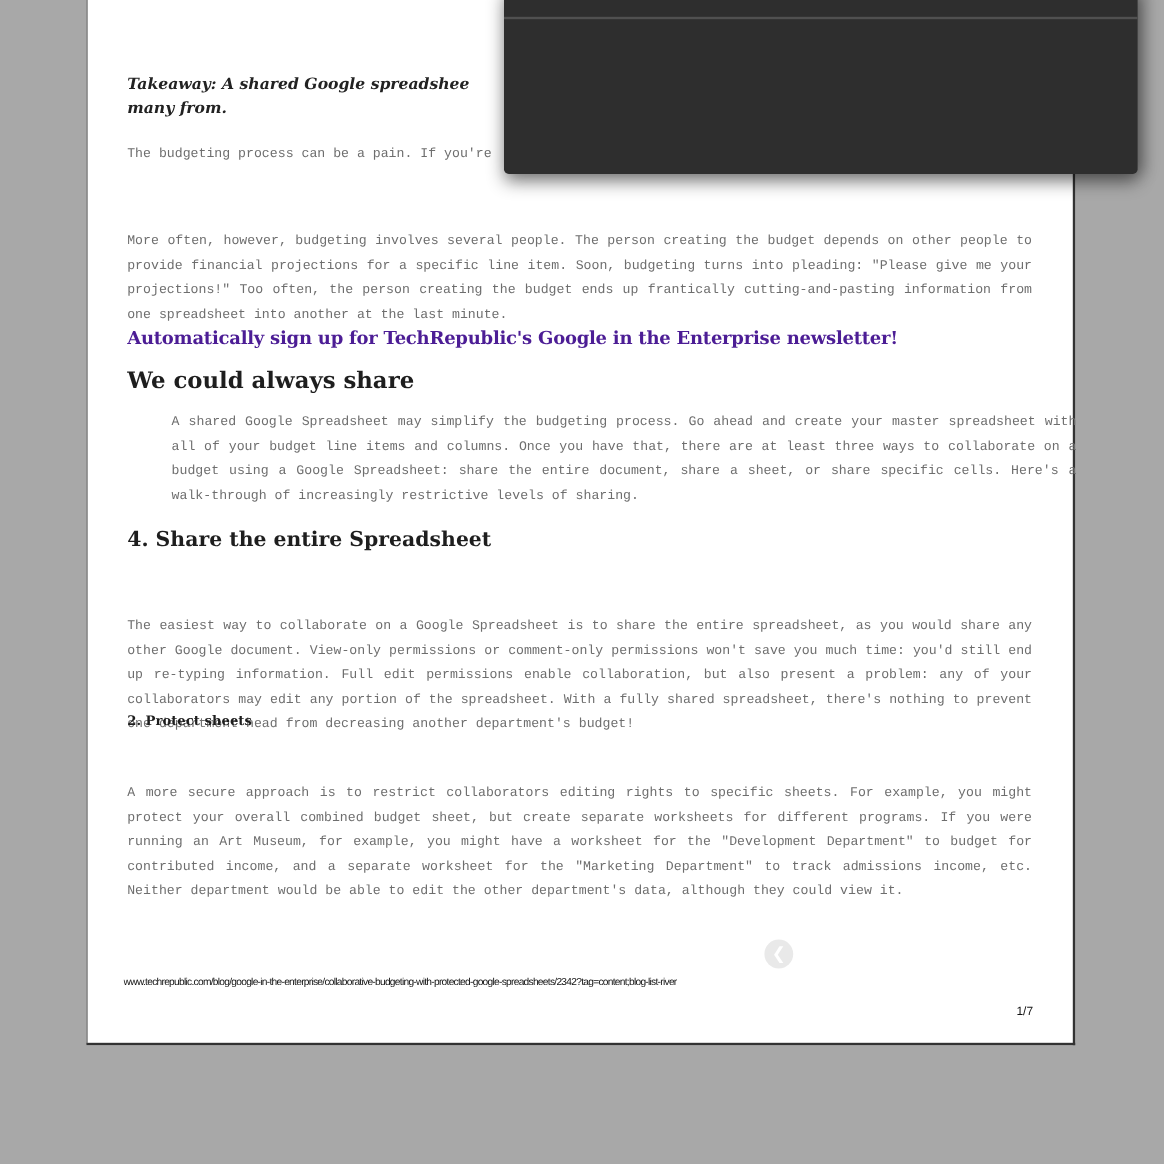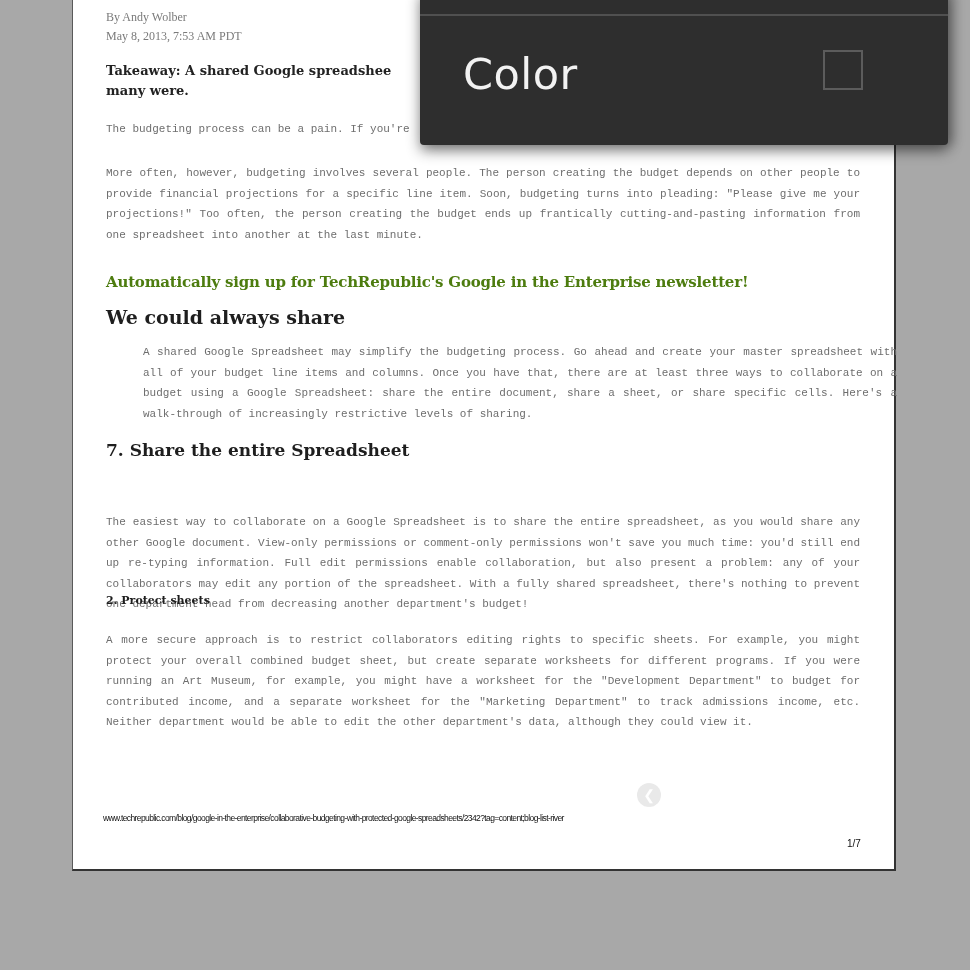--- a/index.html
+++ b/index.html
@@ -45,43 +45,44 @@
       position: absolute;
       left: 33px;
       top: 71px;
       width: 320px;
       font-size: 13px;
       line-height: 20px;
       font-weight: bold;
       color: #222;
       font-family: "DejaVu Serif", serif;
       white-space: nowrap;
+      font-style: italic;
     }
     .para {
       position: absolute;
       left: 33px;
       width: 754px;
       font-size: 11px;
       line-height: 20.6px;
       color: #6e6e6e;
       text-align: justify;
       font-family: Liberation Mono, monospace;
     }
     .p1 { top: 129px; }
-    .p2 { top: 173px; }
+    .p2 { top: 201px; }
     .p3 { top: 352px; margin-left: 37px; }
     .p4 { top: 486px; margin-top: 36px; }
-    .p5 { top: 640px; }
+    .p5 { top: 661px; }
     .newsletter {
       position: absolute;
       left: 33px;
       top: 283px;
       font-size: 15px;
       font-weight: bold;
-      color: #4d7c0f;
+      color: #4c1d95;
       font-family: "DejaVu Serif", serif;
       letter-spacing: -0.2px;
     }
     .h2 {
       position: absolute;
       left: 33px;
       font-weight: bold;
       color: #1e1e1e;
       font-family: "DejaVu Serif", serif;
       text-align: center;
@@ -167,56 +168,48 @@
       border: 2px solid #5c5c5c;
       box-sizing: border-box;
       background: transparent;
     }
   </style>
 </head>
 <body>
 
 <div class="viewer">
   <div class="page">
-    <div class="byline">
-      <div>By Andy Wolber</div>
-      <div>May 8, 2013, 7:53 AM PDT</div>
-    </div>
 
     <div class="takeaway">
       <div>Takeaway: A shared Google spreadshee</div>
-      <div>many were.</div>
+      <div>many from.</div>
     </div>
 
     <div class="para p1">
       <div>The budgeting process can be a pain. If you're</div>
     </div>
 
     <div class="para p2">More often, however, budgeting involves several people. The person creating the budget depends on other people to provide financial projections for a specific line item. Soon, budgeting turns into pleading: "Please give me your projections!" Too often, the person creating the budget ends up frantically cutting-and-pasting information from one spreadsheet into another at the last minute.</div>
 
     <div class="newsletter">Automatically sign up for TechRepublic's Google in the Enterprise newsletter!</div>
 
     <div class="h2 h-share">We could always share</div>
 
     <div class="para p3">A shared Google Spreadsheet may simplify the budgeting process. Go ahead and create your master spreadsheet with all of your budget line items and columns. Once you have that, there are at least three ways to collaborate on a budget using a Google Spreadsheet: share the entire document, share a sheet, or share specific cells. Here's a walk-through of increasingly restrictive levels of sharing.</div>
 
-    <div class="h2 h-entire">7. Share the entire Spreadsheet</div>
+    <div class="h2 h-entire">4. Share the entire Spreadsheet</div>
 
     <div class="para p4">The easiest way to collaborate on a Google Spreadsheet is to share the entire spreadsheet, as you would share any other Google document. View-only permissions or comment-only permissions won't save you much time: you'd still end up re-typing information. Full edit permissions enable collaboration, but also present a problem: any of your collaborators may edit any portion of the spreadsheet. With a fully shared spreadsheet, there's nothing to prevent one department head from decreasing another department's budget!</div>
 
     <div class="h2 h-protect">2. Protect sheets</div>
 
     <div class="para p5">A more secure approach is to restrict collaborators editing rights to specific sheets. For example, you might protect your overall combined budget sheet, but create separate worksheets for different programs. If you were running an Art Museum, for example, you might have a worksheet for the "Development Department" to budget for contributed income, and a separate worksheet for the "Marketing Department" to track admissions income, etc. Neither department would be able to edit the other department's data, although they could view it.</div>
 
     <div class="nav-arrow">❮</div>
 
     <div class="footer-url">www.techrepublic.com/blog/google-in-the-enterprise/collaborative-budgeting-with-protected-google-spreadsheets/2342?tag=content;blog-list-river</div>
     <div class="footer-page">1/7</div>
   </div>
 
   <div class="menu">
     <div class="menu-divider"></div>
-    <div class="menu-item">
-      <span class="menu-label">Color</span>
-      <span class="menu-checkbox"></span>
-    </div>
   </div>
 </div>
 
 </body></html>

